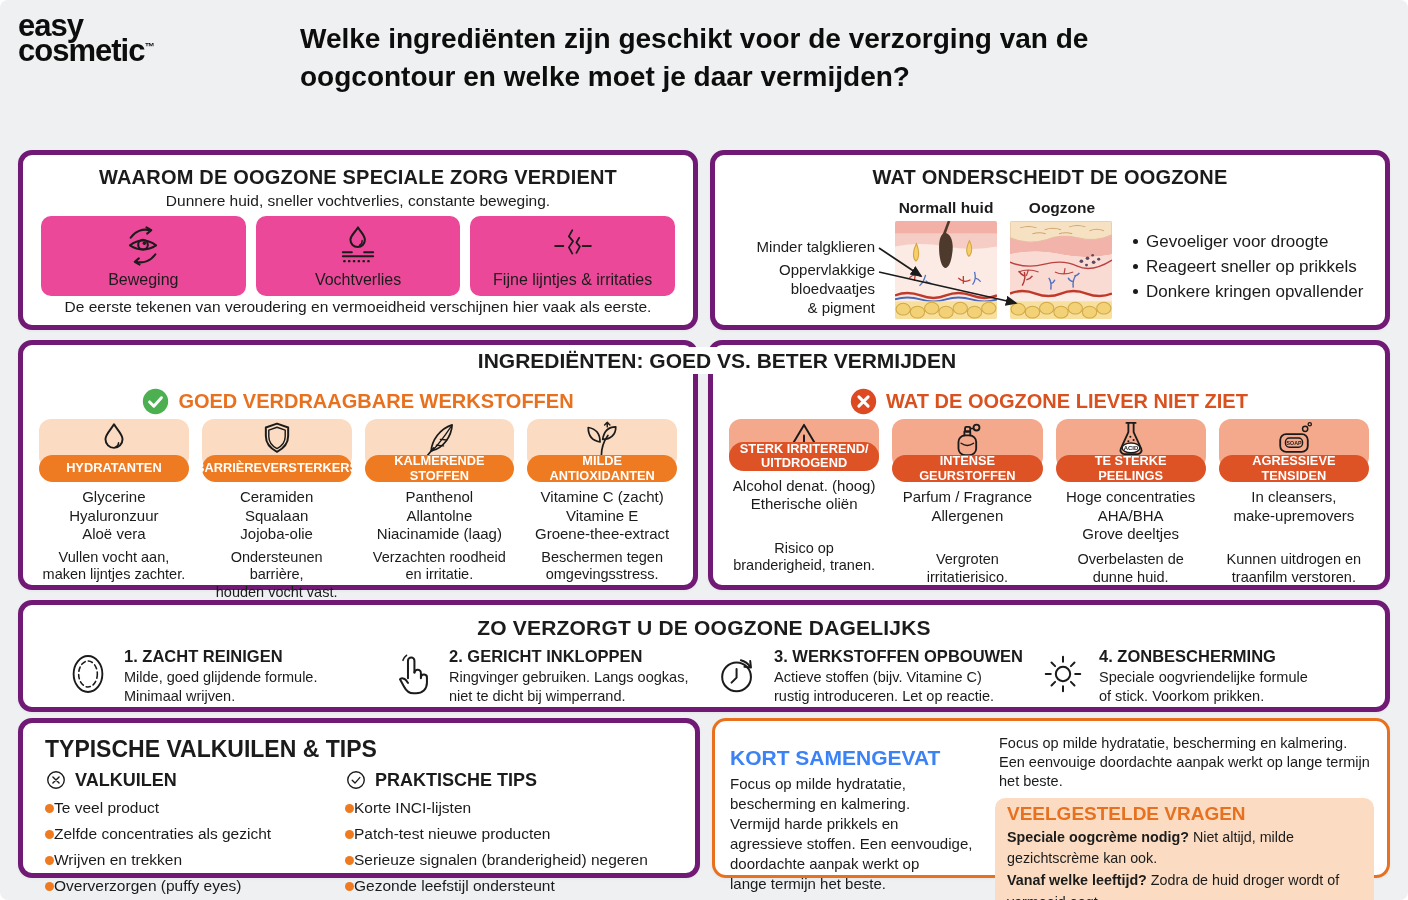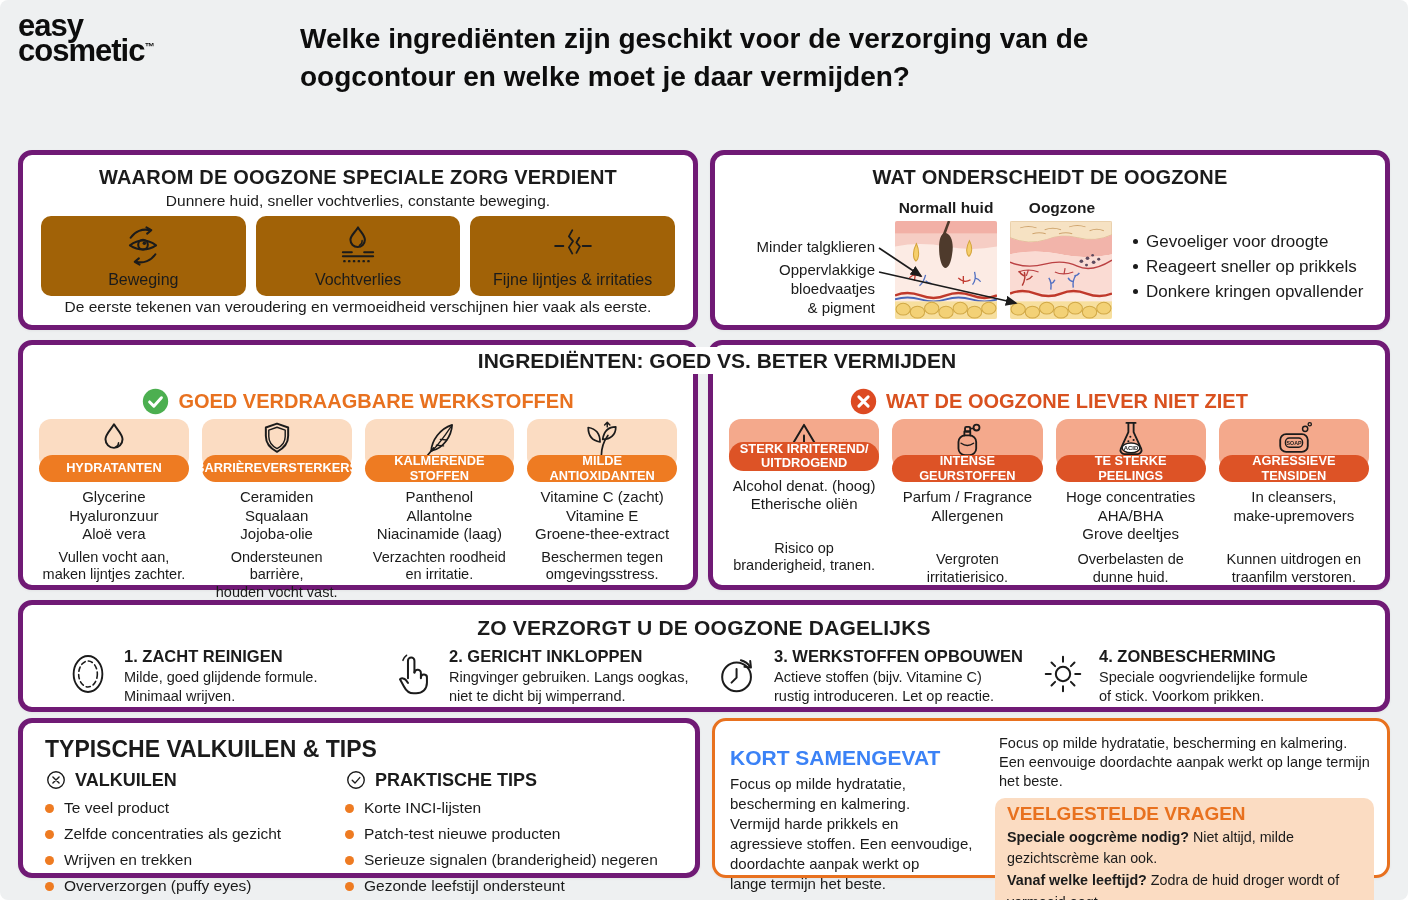--- a/index.html
+++ b/index.html
@@ -13,21 +13,21 @@
   .logo div{font-size:31px;}
   .logo .tm{font-size:10px;vertical-align:super;letter-spacing:0;}
   .main-title{position:absolute;left:300px;top:20px;width:980px;font-size:28px;font-weight:800;line-height:1.36;color:#0d0d0d;}
 
   
   .p-title{margin-top:11px;text-align:center;font-size:20px;font-weight:800;letter-spacing:.2px;}
 
   
   .p-sub{text-align:center;font-size:15.5px;margin-top:3px;}
   .why-cards{position:absolute;left:18px;right:18px;top:61px;height:80px;display:flex;gap:10px;}
-  .why-card{flex:1;background:#a16207;border-radius:10px;display:flex;flex-direction:column;align-items:center;justify-content:center;gap:3px;}
+  .why-card{flex:1;background:#ec4899;border-radius:10px;display:flex;flex-direction:column;align-items:center;justify-content:center;gap:3px;}
   .why-card svg{width:44px;height:44px;}
   .why-label{font-size:16px;}
   .p-foot{position:absolute;bottom:9px;left:0;right:0;text-align:center;font-size:15.5px;}
 
   
   .diff-label{position:absolute;width:110px;text-align:center;font-size:15.5px;font-weight:700;}
   .skin{position:absolute;width:102px;height:98px;border-radius:2px;overflow:hidden;}
   .callout{position:absolute;width:142px;text-align:right;font-size:15px;line-height:1.25;}
   .diff-bullets{position:absolute;left:418px;top:74px;}
   .diff-bullet{display:flex;align-items:center;gap:8px;font-size:17px;height:25px;font-weight:500;}
@@ -63,21 +63,21 @@
   .step svg{width:46px;height:46px;flex:0 0 auto;margin-top:4px;}
   .step-title{font-size:16.5px;font-weight:800;}
   .step-desc{font-size:14.5px;line-height:1.28;margin-top:2px;}
 
   
   .pit-title{margin:13px 0 3px 22px;font-size:23px;font-weight:800;}
   .pit-cols{display:flex;margin-left:22px;}
   .pit-col1{width:300px;}
   .col-head{display:flex;align-items:center;gap:8px;font-size:18px;font-weight:800;margin:3px 0 4px;}
   .col-head svg{width:22px;height:22px;}
-  .pit-item{display:flex;align-items:center;gap:10px;font-size:15.5px;margin:8px 0;}
+  .pit-item{display:flex;align-items:center;font-size:15.5px;margin:8px 0;}
   .dot{width:9px;height:9px;border-radius:50%;background:#ee7b22;flex:0 0 auto;}
 
   
   .panel-summary{border:3px solid #e8711f;display:flex;padding:9px 13px 10px 15px;gap:15px;}
   .sum-left{width:250px;flex:0 0 auto;}
   .sum-title{color:#3b82f6;font-size:21px;font-weight:800;margin:16px 0 4px;}
   .sum-text{font-size:15px;line-height:1.33;}
   .sum-right{flex:1;display:flex;flex-direction:column;min-width:0;}
   .sum-right-text{font-size:14.5px;line-height:1.3;margin:4px 4px 7px;}
   .faq{background:#fbdcc2;border-radius:10px;padding:5px 12px 7px;flex:1;}

